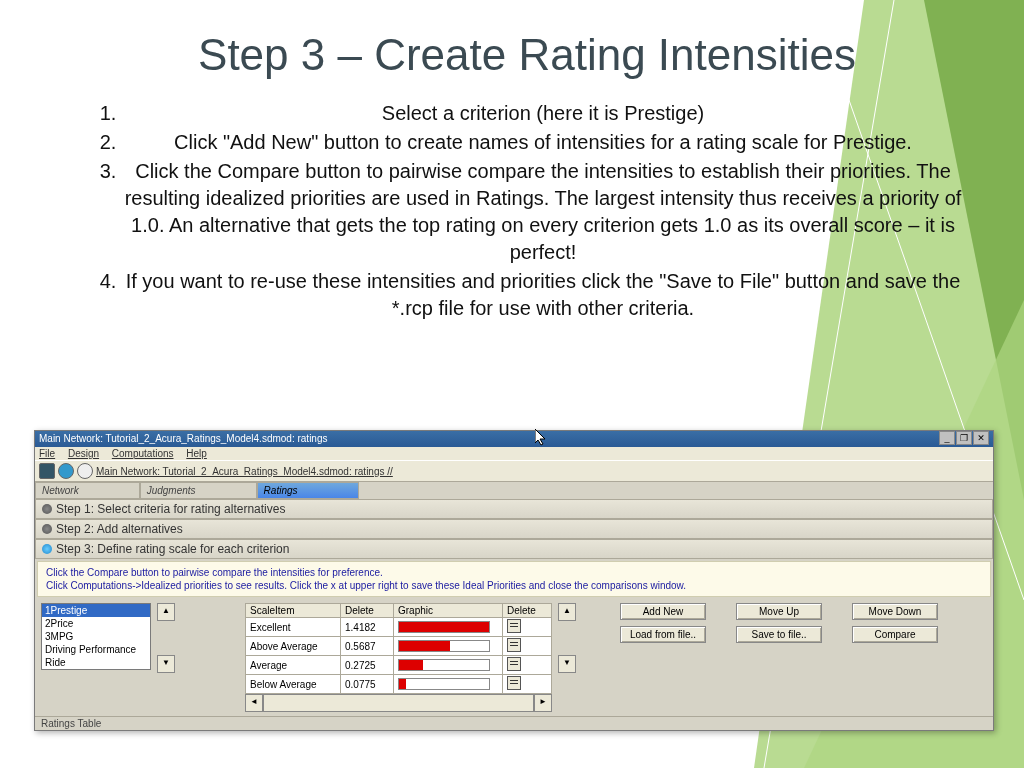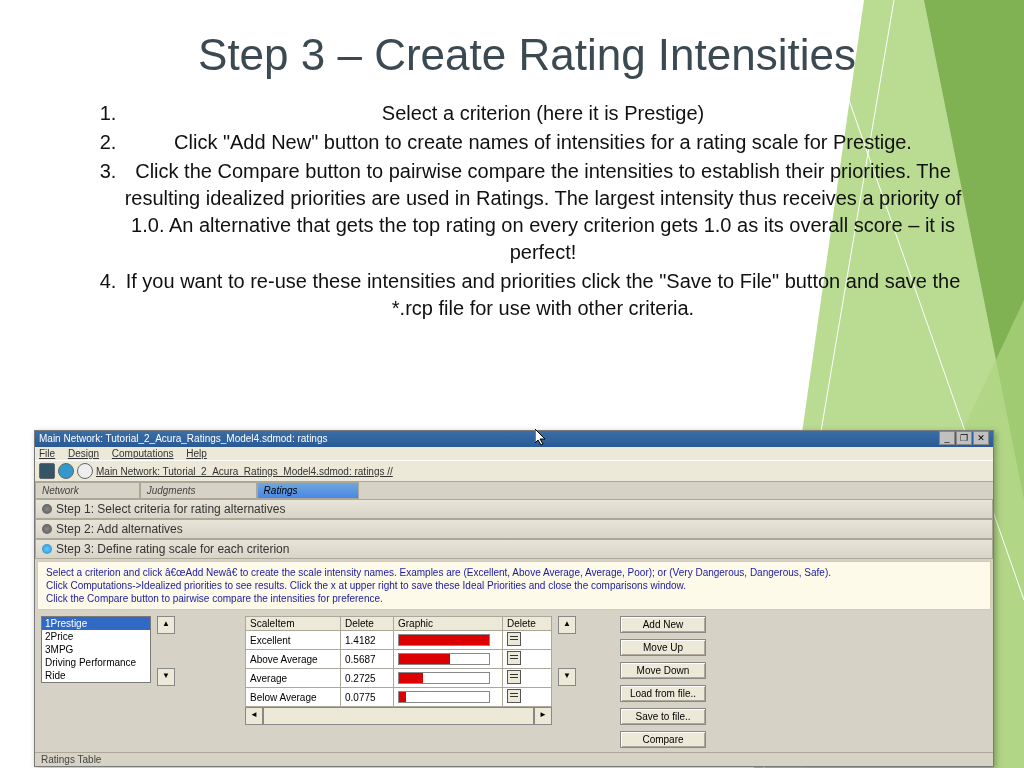--- a/index.html
+++ b/index.html
@@ -101,23 +101,22 @@
     </div>
   <div class="steprow">
       <span class="bullet"></span>
       <span>Step 2: Add alternatives</span>
     </div>
   <div class="steprow active">
       <span class="bullet"></span>
       <span>Step 3: Define rating scale for each criterion</span>
     </div>
   <div class="instr">
-    <div>Select a criterion and click â€œAdd Newâ€ to create the scale intensity names. Examples are (Excellent, Above Average, Average, Poor); or (Very Dangerous, Dangerous, Safe).</div>
+    <div>Click the Compare button to pairwise compare the intensities for preference.</div>
     <div>Click Computations-&gt;Idealized priorities to see results. Click the x at upper right to save these Ideal Priorities and close the comparisons window.</div>
-    <div>Click the Compare button to pairwise compare the intensities for preference.</div>
   </div>
   <div class="workarea">
     <div class="critbox">
       <div class="crit">
         <div class="sel">1Prestige</div>
         <div>2Price</div>
         <div>3MPG</div>
         <div>Driving Performance</div>
         <div>Ride</div>
       </div>
@@ -165,21 +164,21 @@
       <div class="hscroll">
           <div class="sbtn">◄</div>
           <div style="flex:1;background:#ece9d8;border:1px solid #888;height:16px;"></div>
           <div class="sbtn">►</div>
         </div>
     </div>
     <div class="vscroll">
         <div class="sbtn">▲</div>
         <div class="sbtn">▼</div>
       </div>
-    <div class="btns" style="width:320px;flex-direction:column;">
+    <div class="btns" style="width:320px;">
       <div class="winbtn">Add New</div>
       <div class="winbtn">Move Up</div>
       <div class="winbtn">Move Down</div>
       <div class="winbtn">Load from file..</div>
       <div class="winbtn">Save to file..</div>
       <div class="winbtn">Compare</div>
     </div>
   </div>
   <div class="status">Ratings Table</div>
 </div>

